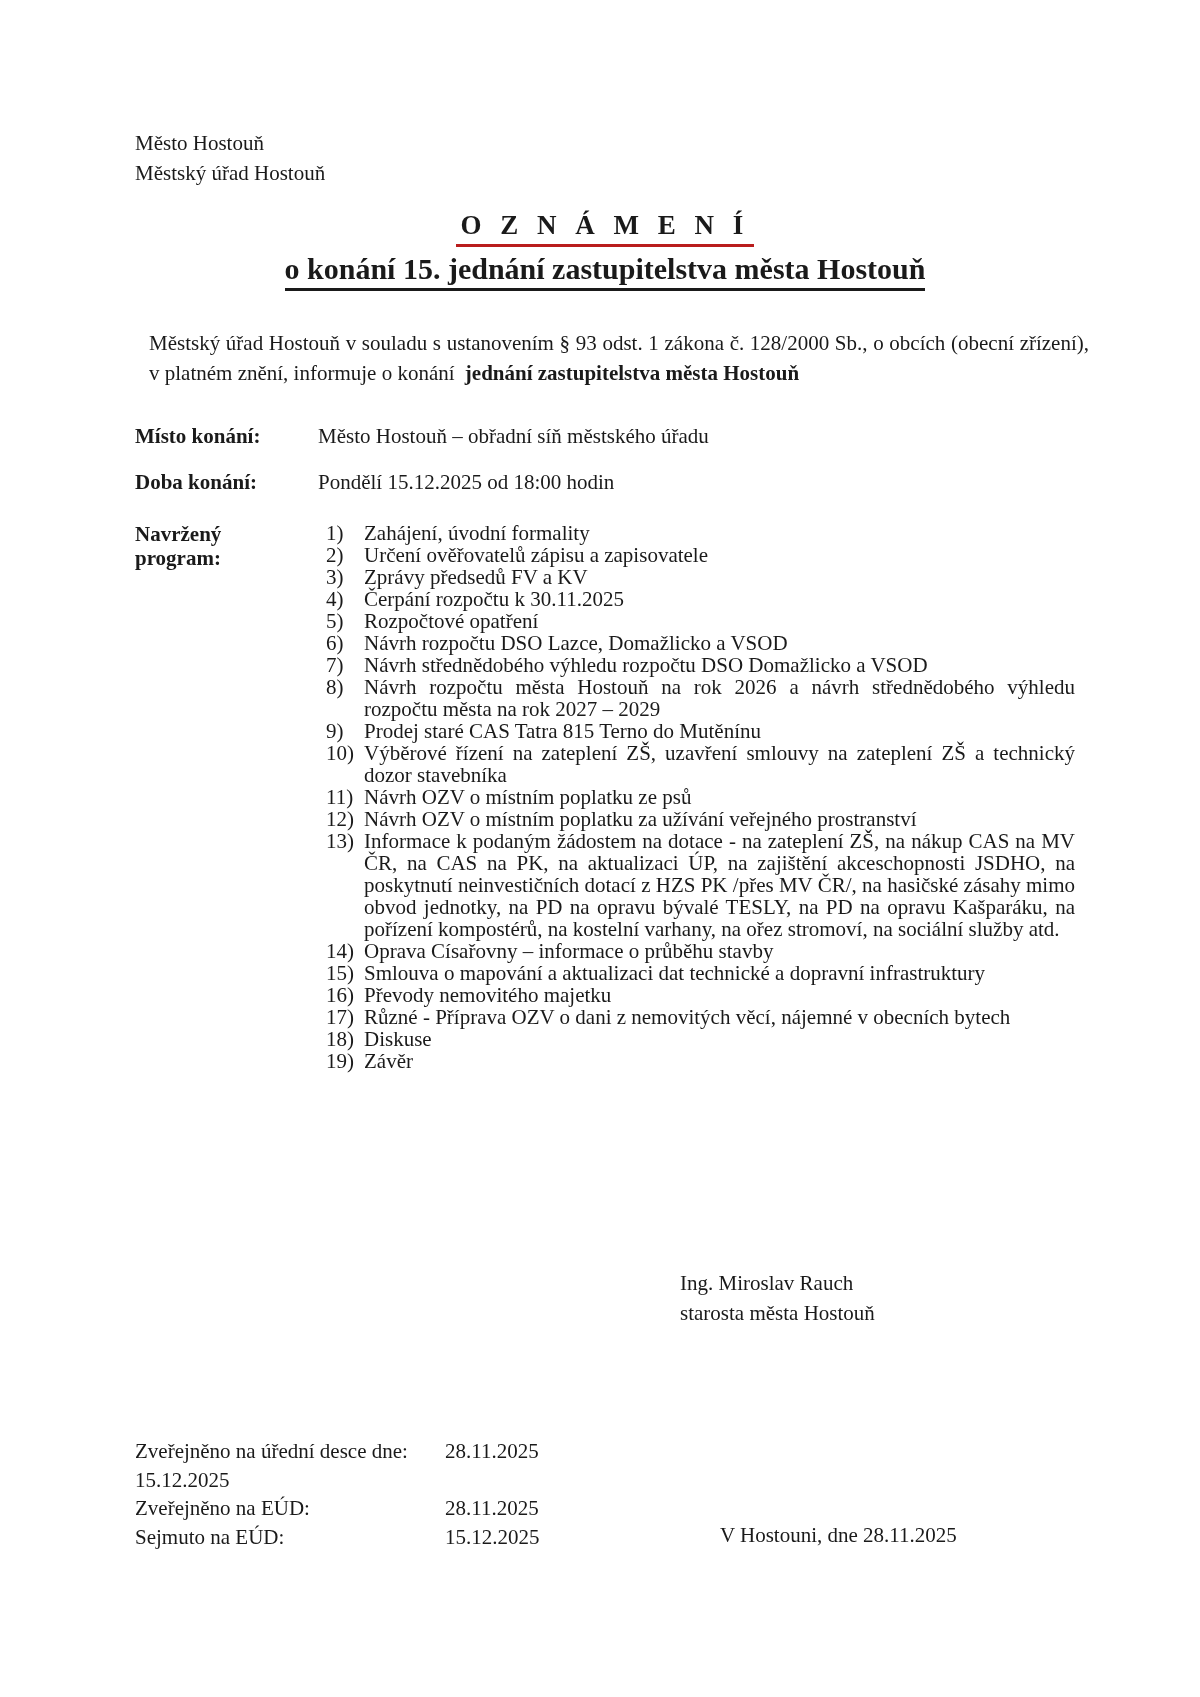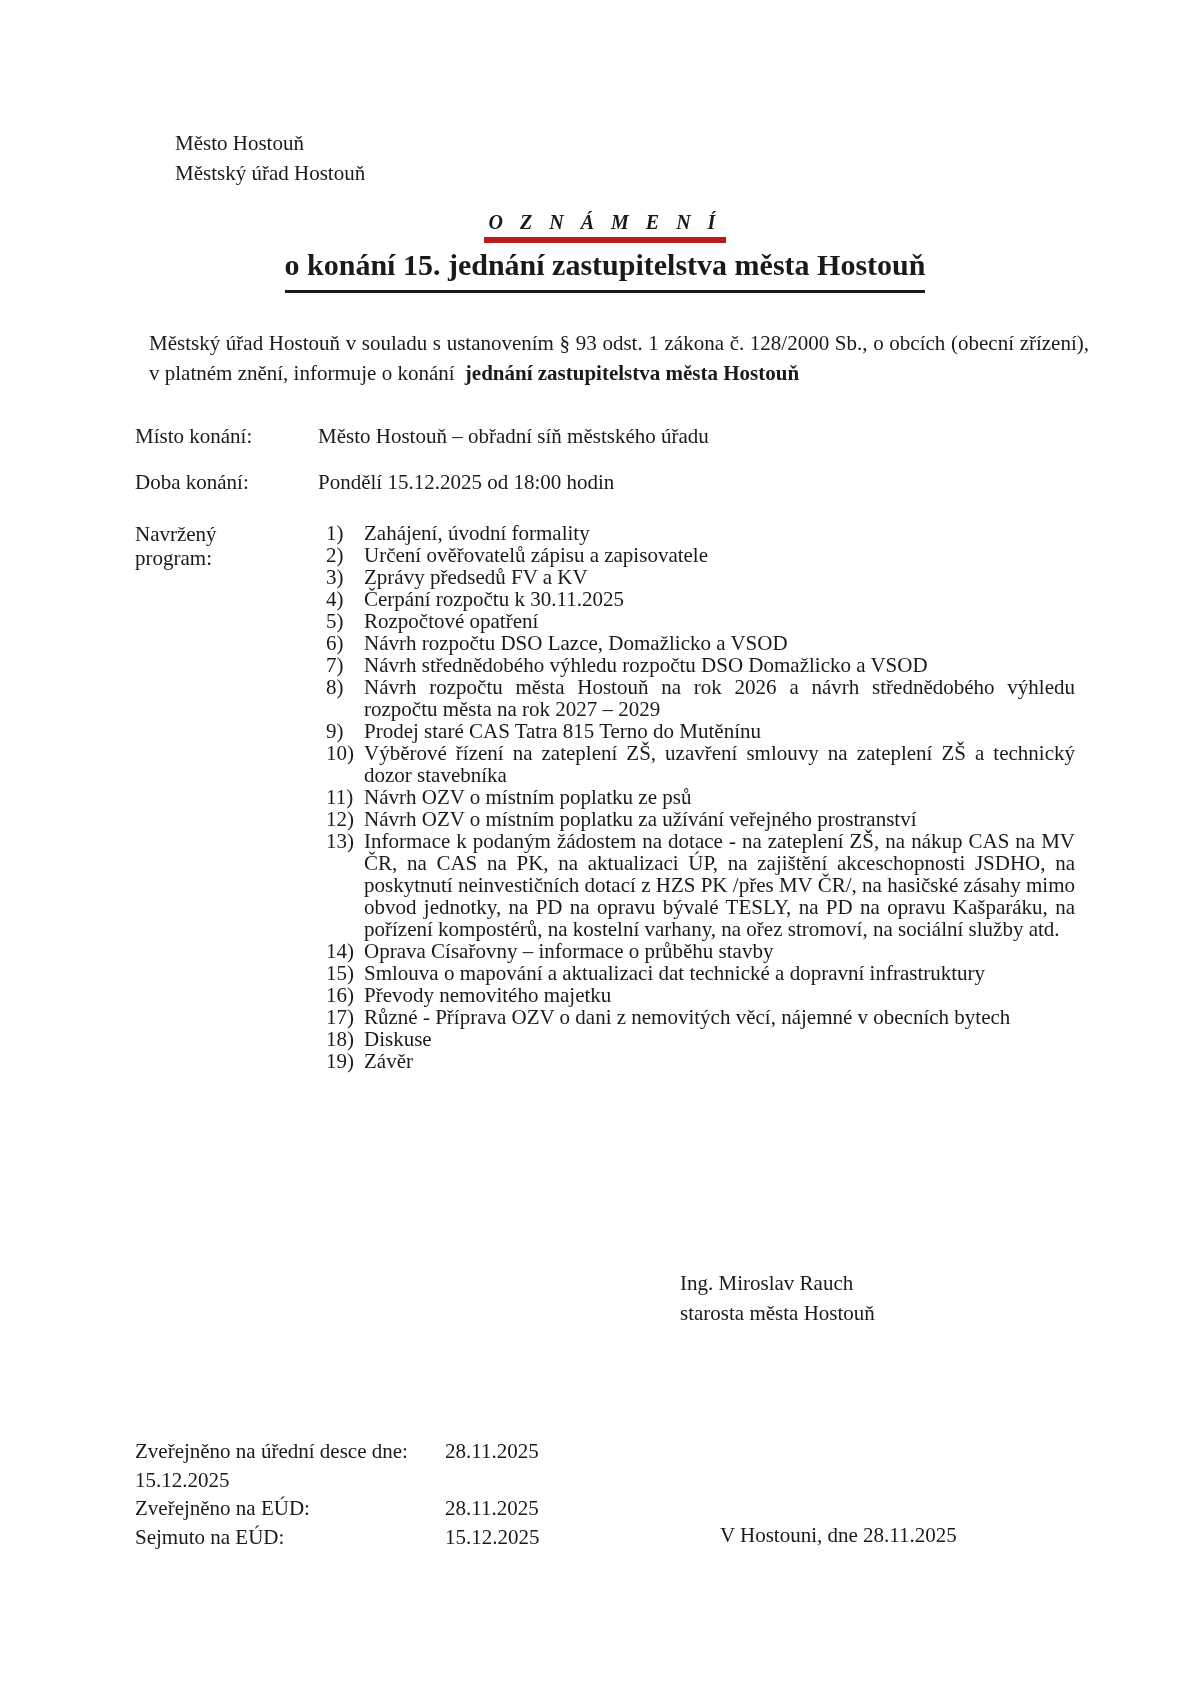--- a/index.html
+++ b/index.html
@@ -14,47 +14,45 @@
     overflow: hidden;
   }
 
   
   .doc-header {
     position: absolute;
     top: 128px;
     left: 135px;
     line-height: 30px;
     white-space: nowrap;
-    margin-left: 40px;
   }
 
   
   .title-block {
     position: absolute;
     top: 210px;
     left: 135px;
     width: 940px;
     text-align: center;
   }
   .title-main {
     display: inline-block;
     font-weight: bold;
-    font-size: 20px;
+    font-size: 27px;
     letter-spacing: 6px;
-    border-bottom: 6px solid #b91c1c;
+    border-bottom: 3px solid #b91c1c;
     padding: 0 5px 3px 5px;
-    font-style: italic;
   }
   .title-sub-wrap { margin-top: 5px; }
   .title-sub {
     display: inline-block;
     font-weight: bold;
     font-size: 30px;
     border-bottom: 3px solid #1a1a1a;
-    padding-bottom: 8px;
+    padding-bottom: 2px;
   }
 
   
   .intro {
     position: absolute;
     top: 307px;
     left: 149px;
     width: 940px;
     line-height: 30px;
     text-align: justify;
@@ -64,21 +62,21 @@
   
   .info {
     position: absolute;
     top: 424px;
     left: 135px;
     width: 940px;
   }
   .irow { display: flex; align-items: flex-start; }
   .irow + .irow-time { margin-top: 22px; }
   .irow-program { margin-top: 28px; gap: 8px; }
-  .ilabel { flex: 0 0 183px; font-weight: normal; line-height: 24px; }
+  .ilabel { flex: 0 0 183px; font-weight: bold; line-height: 24px; }
   .ivalue { flex: 1; line-height: 24px; }
 
   
   .plist { flex: 1; }
   .pitem { display: flex; line-height: 22px; }
   .pnum { flex: 0 0 38px; }
   .ptext { flex: 1; }
   .pitem.just .ptext { text-align: justify; }
 
   

